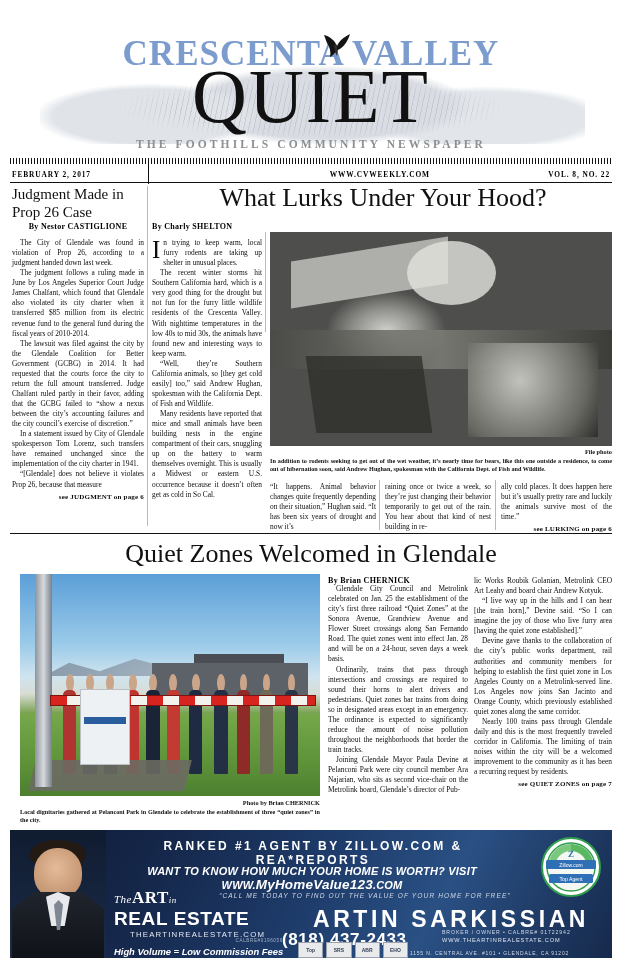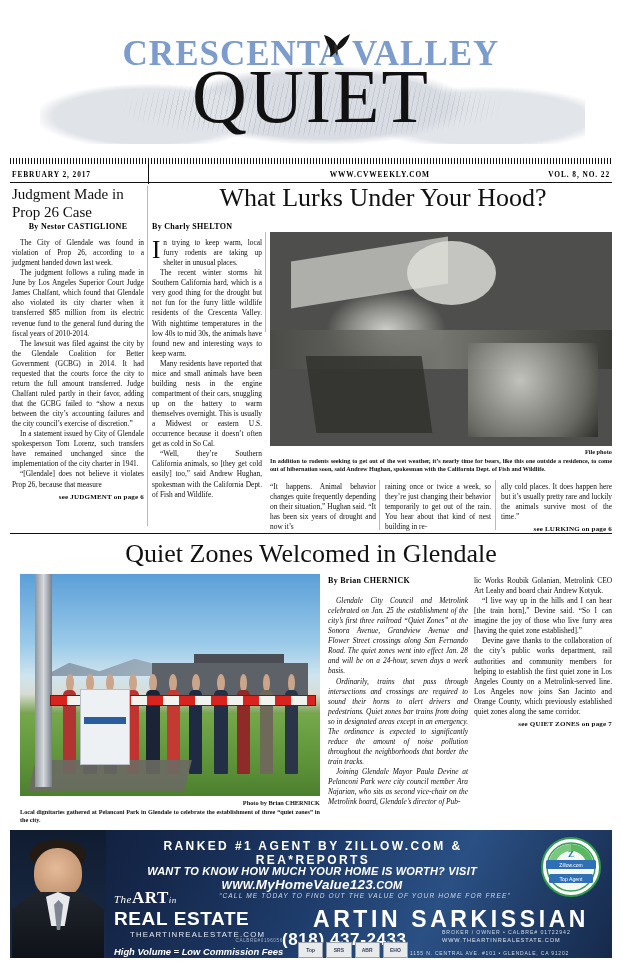--- a/index.html
+++ b/index.html
@@ -162,20 +162,21 @@
 <div class="page">
 
   <div class="masthead">
     <div class="mountain"></div>
     <div class="cv-line">CRESCENTA VALLEY</div>
     <svg class="bird" viewBox="0 0 30 28">
       <path d="M2 5 C9 7 13 11 15 16 C17 11 22 7 28 4 C26 11 22 17 16 20 C13 23 10 26 8 27 C9 22 8 17 5 13 Z" fill="#141414"></path>
       <path d="M14 14 C16 18 16 22 15 26 C13 22 12 18 12 15 Z" fill="#2b2b2b"></path>
     </svg>
     <div class="weekly-line">QUIET</div>
+    <div class="tagline">THE FOOTHILLS COMMUNITY NEWSPAPER</div>
   </div>
 
   <div class="rulebar"></div>
   <div class="datebar">
     <div class="d-left">FEBRUARY 2, 2017</div>
     <div class="d-mid">WWW.CVWEEKLY.COM</div>
     <div class="d-right">VOL. 8, NO. 22</div>
   </div>
   <div class="vsep" style="left:148px;"></div>
   <div class="datebar-rule"></div>
@@ -194,22 +195,22 @@
     <p>In a statement issued by City of Glendale spokesperson Tom Lorenz, such transfers have remained unchanged since the implementation of the city charter in 1941.</p>
     <p>“[Glendale] does not believe it violates Prop 26, because that measure</p>
     <div class="jump">see JUDGMENT on page 6</div>
   </div>
 
   <div class="hl-main">What Lurks Under Your Hood?</div>
   <div class="byline" style="position:absolute;left:152px;top:222px;width:110px;">By Charly SHELTON</div>
   <div class="bodytxt" style="position:absolute;left:152px;top:238px;width:110px;">
     <p class="dropcap noind">In trying to keep warm, local furry rodents are taking up shelter in unusual places.</p>
     <p>The recent winter storms hit Southern California hard, which is a very good thing for the drought but not fun for the furry little wildlife residents of the Crescenta Valley. With nighttime temperatures in the low 40s to mid 30s, the animals have found new and interesting ways to keep warm.</p>
+    <p>“Well, they’re Southern California animals, so [they get cold easily] too,” said Andrew Hughan, spokesman with the California Dept. of Fish and Wildlife.</p>
     <p>Many residents have reported that mice and small animals have been building nests in the engine compartment of their cars, snuggling up on the battery to warm themselves overnight. This is usually a Midwest or eastern U.S. occurrence because it doesn’t often get as cold in So Cal.</p>
-    <p>“Well, they’re Southern California animals, so [they get cold easily] too,” said Andrew Hughan, spokesman with the California Dept. of Fish and Wildlife.</p>
   </div>
 
   <div class="photo hoodpic" style="left:270px;top:232px;width:342px;height:214px;">
     <div class="hp1"></div>
       <div class="hp2"></div>
       <div class="hp3"></div>
     <div class="hp4"></div>
       <div class="hp5"></div>
   </div>
   <div class="credit" style="left:270px;top:448px;width:342px;">File photo</div>
@@ -285,29 +286,30 @@
     <div class="qz-pole"></div>
     <div class="qz-gate"></div>
     <div class="qz-sign">
         <b></b>
       </div>
   </div>
   <div class="credit" style="left:20px;top:799px;width:300px;">Photo by Brian CHERNICK</div>
   <div class="cap" style="left:20px;top:808px;width:300px;">Local dignitaries gathered at Pelanconi Park in Glendale to celebrate the establishment of three “quiet zones” in the city.</div>
 
   <div class="byline" style="position:absolute;left:328px;top:576px;width:140px;">By Brian CHERNICK</div>
-  <div class="bodytxt" style="position:absolute;left:328px;top:596px;width:140px;font-style:italic;">
+  <div class="bodytxt" style="position:absolute;left:328px;top:584px;width:140px;">
     <p>Glendale City Council and Metrolink celebrated on Jan. 25 the establishment of the city’s first three railroad “Quiet Zones” at the Sonora Avenue, Grandview Avenue and Flower Street crossings along San Fernando Road. The quiet zones went into effect Jan. 28 and will be on a 24-hour, seven days a week basis.</p>
     <p>Ordinarily, trains that pass through intersections and crossings are required to sound their horns to alert drivers and pedestrians. Quiet zones bar trains from doing so in designated areas except in an emergency. The ordinance is expected to significantly reduce the amount of noise pollution throughout the neighborhoods that border the train tracks.</p>
     <p>Joining Glendale Mayor Paula Devine at Pelanconi Park were city council member Ara Najarian, who sits as second vice-chair on the Metrolink board, Glendale’s director of Pub-</p>
   </div>
   <div class="bodytxt" style="position:absolute;left:474px;top:576px;width:138px;">
     <p class="noind">lic Works Roubik Golanian, Metrolink CEO Art Leahy and board chair Andrew Kotyuk.</p>
     <p>“I live way up in the hills and I can hear [the train horn],” Devine said. “So I can imagine the joy of those who live furry area [having the quiet zone established].”</p>
     <p>Devine gave thanks to the collaboration of the city’s public works department, rail authorities and community members for helping to establish the first quiet zone in Los Angeles County on a Metrolink-served line. Los Angeles now joins San Jacinto and Orange County, which previously established quiet zones along the same corridor.</p>
+    <p>Nearly 100 trains pass through Glendale daily and this is the most frequently traveled corridor in California. The limiting of train noises within the city will be a welcomed improvement to the community as it has been a recurring request by residents.</p>
     <div class="jump">see QUIET ZONES on page 7</div>
   </div>
 
   <div class="ad">
     <div class="portrait">
       <div class="hair"></div>
         <div class="face"></div>
         <div class="suit"></div>
       <div class="shirt"></div>
         <div class="tie"></div>

